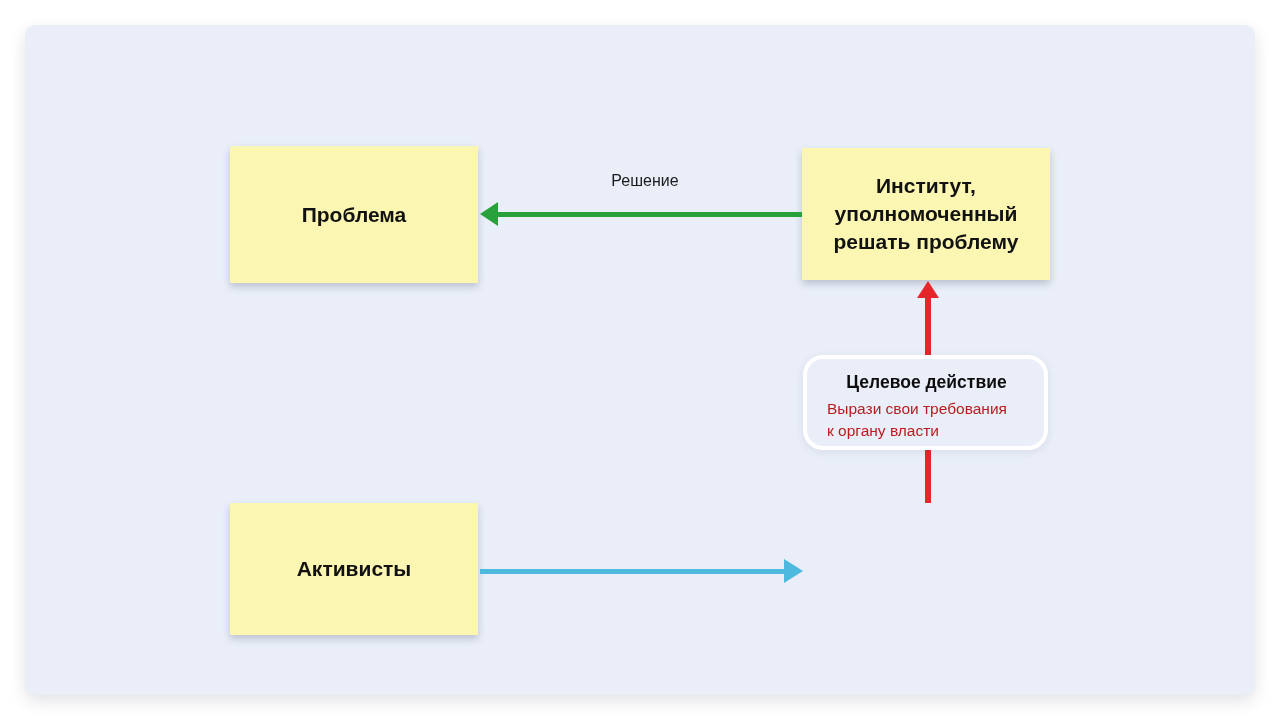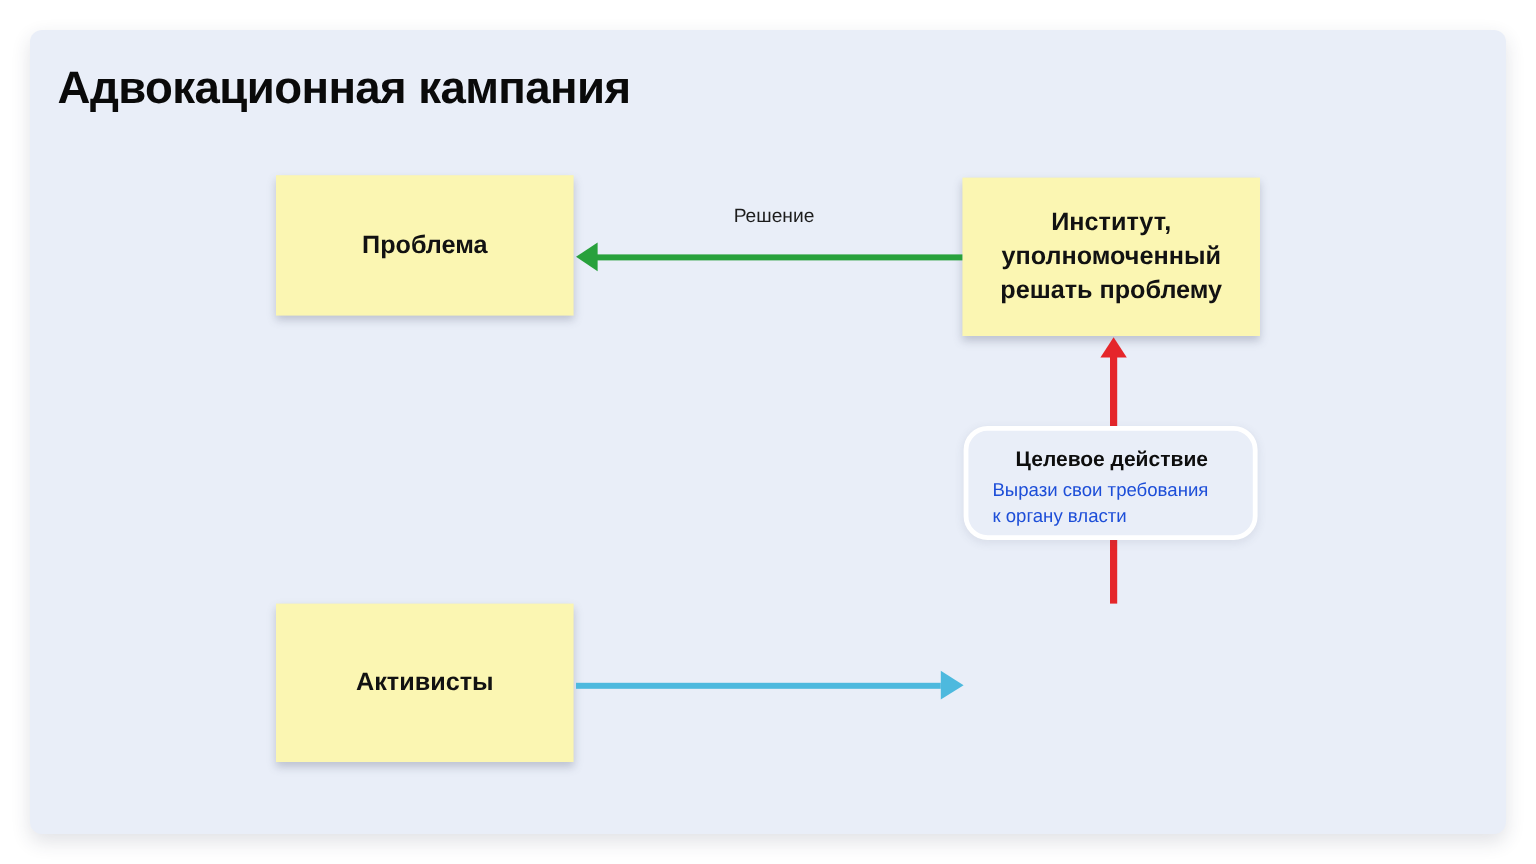--- a/index.html
+++ b/index.html
@@ -40,21 +40,21 @@
     display: flex;
     align-items: center;
     justify-content: center;
     text-align: center;
     font-weight: bold;
     font-size: 21px;
     line-height: 1.33;
     color: #121212;
   }
   .node span { white-space: pre-line; }
-  #node-problem      { left: 205px; top: 121px; width: 248px; height: 117px; }
+  #node-problem      { left: 205px; top: 121px; width: 248px; height: 137px; }
   #node-institution  { left: 777px; top: 123px; width: 248px; height: 132px; }
   #node-activists    { left: 205px; top: 478px; width: 248px; height: 132px; }
   #node-public-force { left: 777px; top: 478px; width: 248px; height: 134px; }
 
   
   .line { position: absolute; }
   .arrowhead { position: absolute; width: 0; height: 0; }
 
   
   #solution-line {
@@ -119,30 +119,29 @@
   .callout-title {
     font-size: 17.5px;
     font-weight: bold;
     color: #0d0d0d;
     margin-bottom: 5px;
     text-align: center;
   }
   .callout-body {
     font-size: 15.5px;
     line-height: 1.45;
-    color: #1d4ed8;
+    color: #b91c1c;
     white-space: pre-line;
   }
 </style>
 </head>
 <body>
 
 <div class="canvas">
 
-  <h1 class="page-title">Адвокационная кампания</h1>
 
   <div class="line" id="demand-line"></div>
   <div class="arrowhead" id="demand-arrowhead"></div>
 
   <div class="line" id="solution-line"></div>
   <div class="arrowhead" id="solution-arrowhead"></div>
   <div class="edge-label">Решение</div>
 
   <div class="line" id="mobilize-line"></div>
   <div class="arrowhead" id="mobilize-arrowhead"></div>

